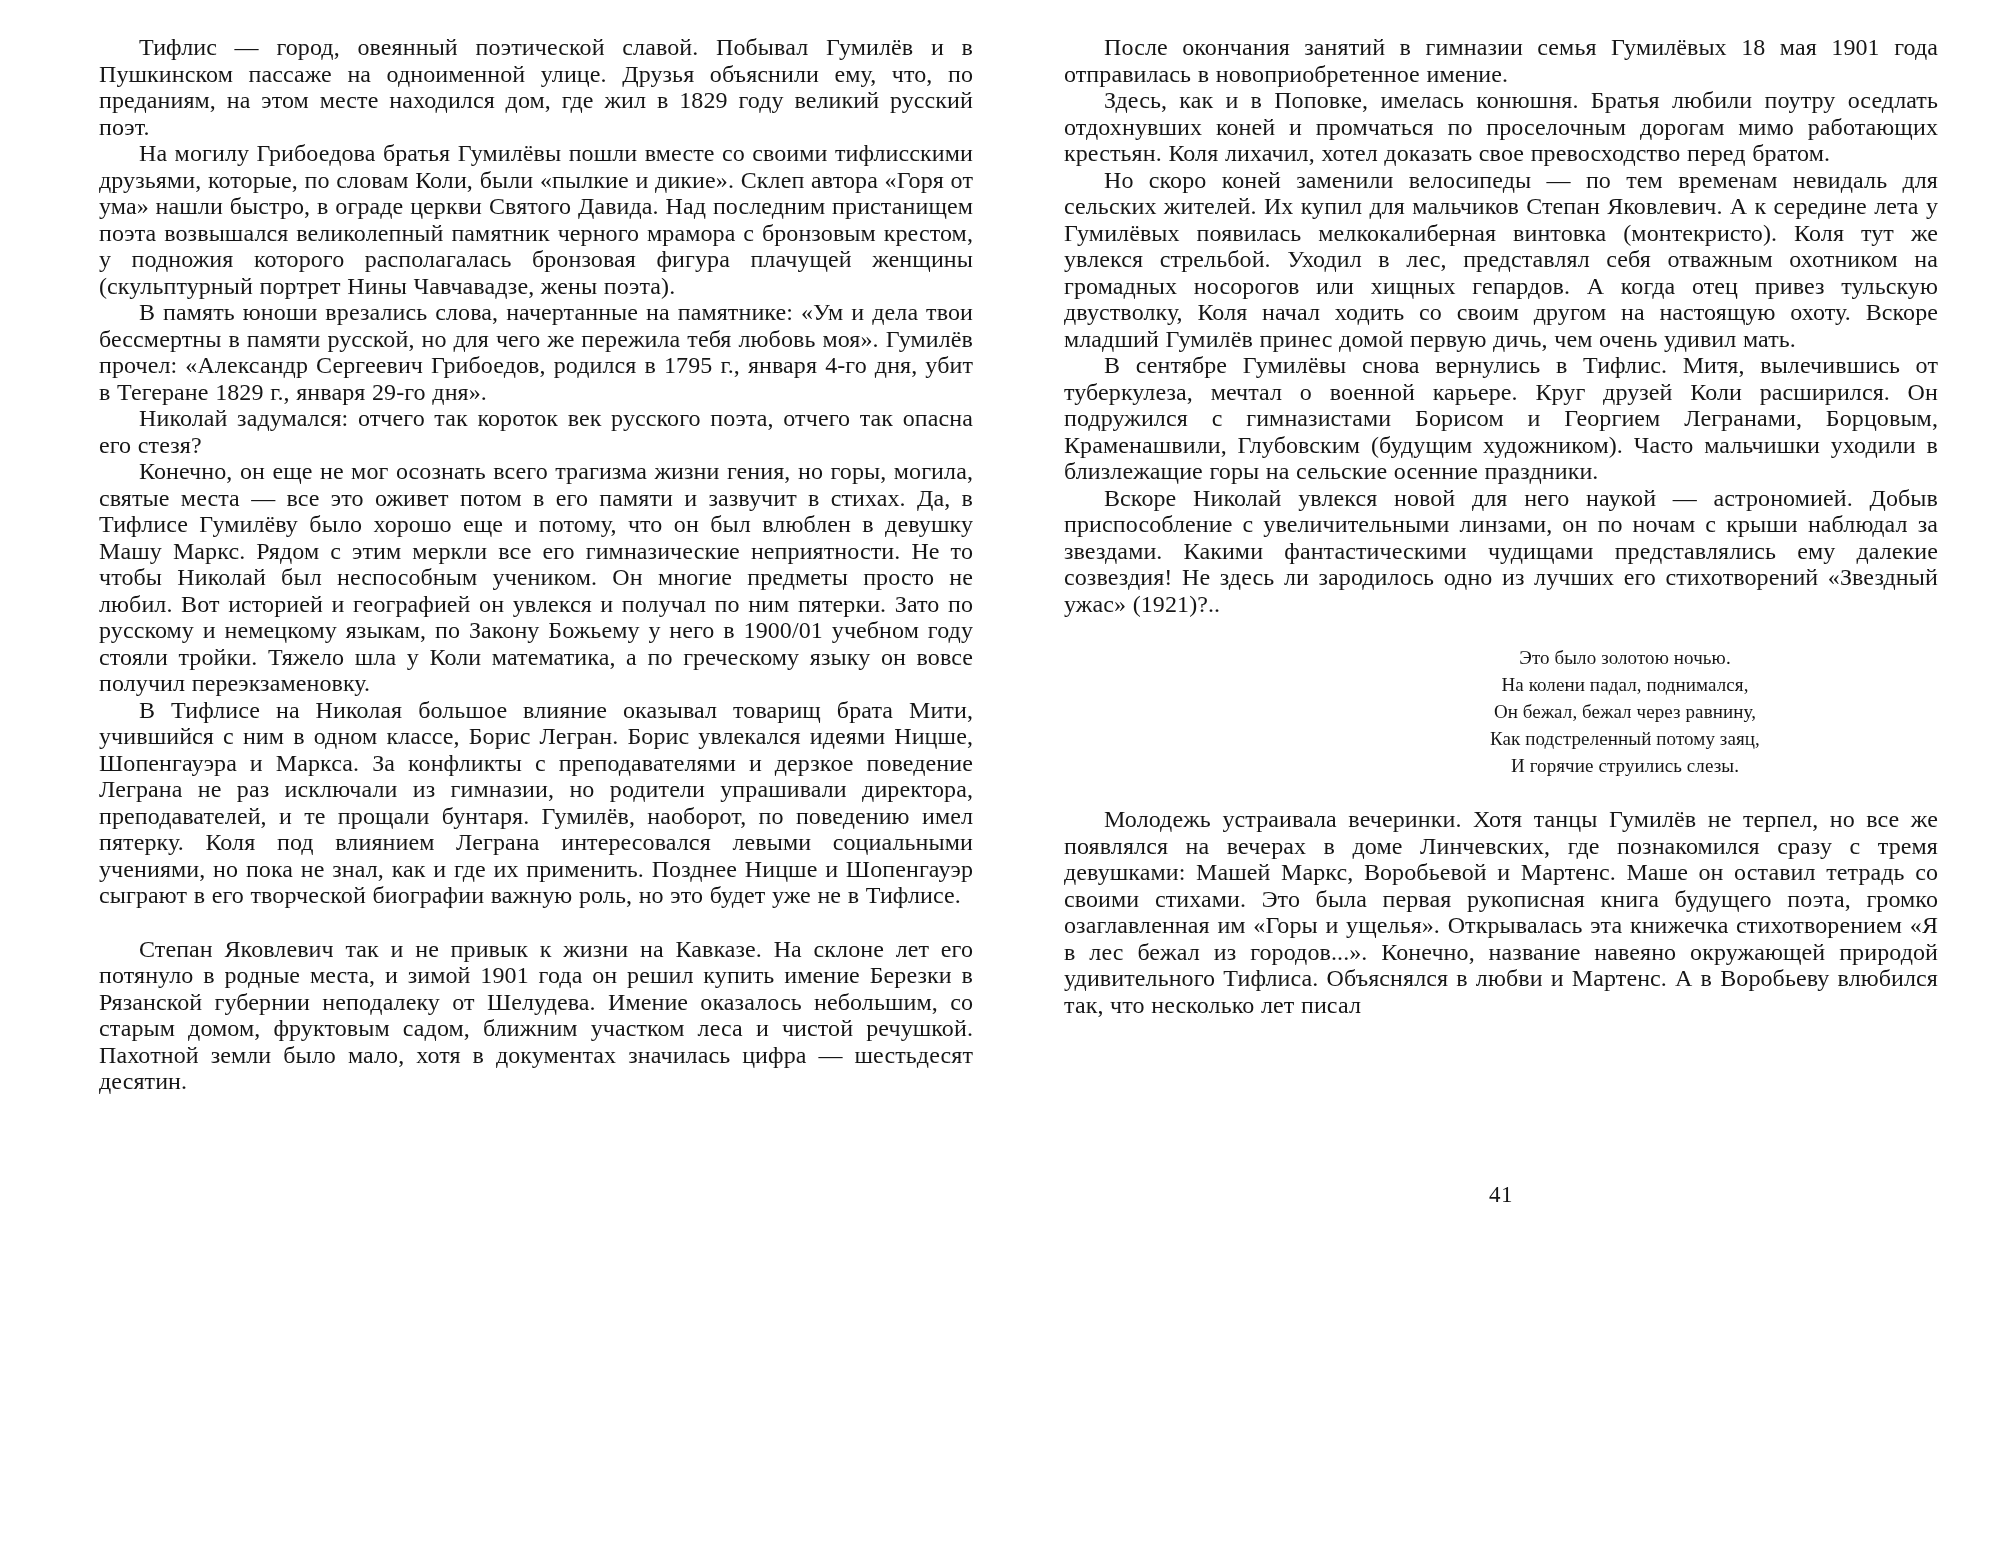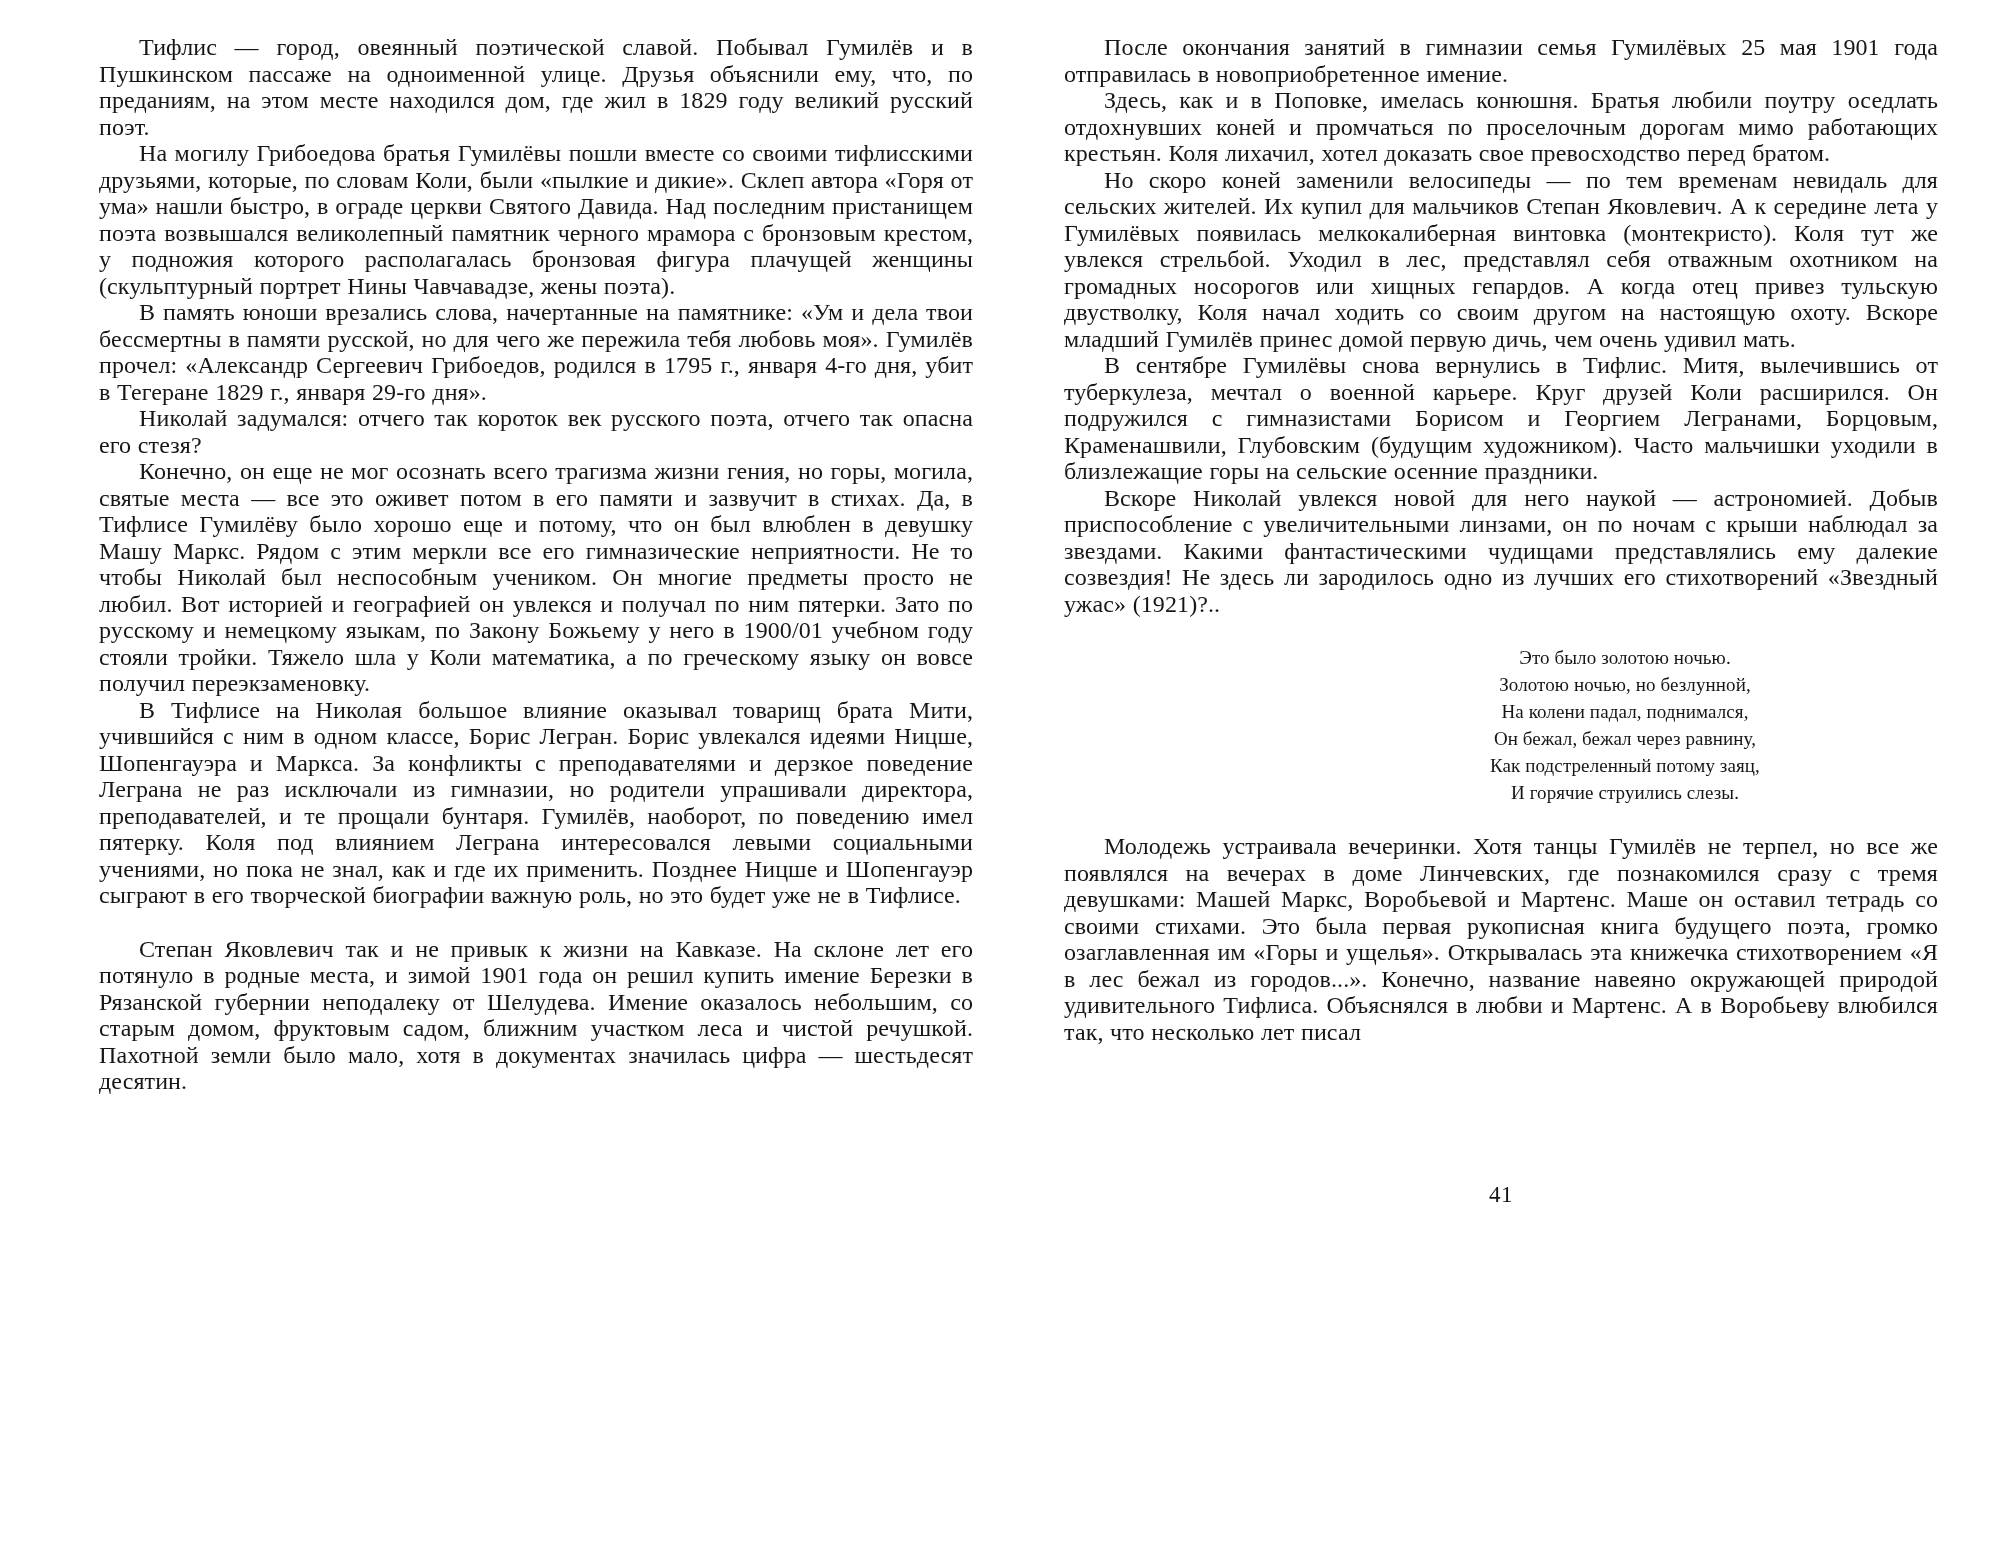--- a/index.html
+++ b/index.html
@@ -68,29 +68,28 @@
       <p>В память юноши врезались слова, начертанные на памятнике: «Ум и дела твои бессмертны в памяти русской, но для чего же пережила тебя любовь моя». Гумилёв прочел: «Александр Сергеевич Грибоедов, родился в 1795 г., января 4-го дня, убит в Тегеране 1829 г., января 29-го дня».</p>
       <p>Николай задумался: отчего так короток век русского поэта, отчего так опасна его стезя?</p>
       <p>Конечно, он еще не мог осознать всего трагизма жизни гения, но горы, могила, святые места — все это оживет потом в его памяти и зазвучит в стихах. Да, в Тифлисе Гумилёву было хорошо еще и потому, что он был влюблен в девушку Машу Маркс. Рядом с этим меркли все его гимназические неприятности. Не то чтобы Николай был неспособным учеником. Он многие предметы просто не любил. Вот историей и географией он увлекся и получал по ним пятерки. Зато по русскому и немецкому языкам, по Закону Божьему у него в 1900/01 учебном году стояли тройки. Тяжело шла у Коли математика, а по греческому языку он вовсе получил переэкзаменовку.</p>
       <p>В Тифлисе на Николая большое влияние оказывал товарищ брата Мити, учившийся с ним в одном классе, Борис Легран. Борис увлекался идеями Ницше, Шопенгауэра и Маркса. За конфликты с преподавателями и дерзкое поведение Леграна не раз исключали из гимназии, но родители упрашивали директора, преподавателей, и те прощали бунтаря. Гумилёв, наоборот, по поведению имел пятерку. Коля под влиянием Леграна интересовался левыми социальными учениями, но пока не знал, как и где их применить. Позднее Ницше и Шопенгауэр сыграют в его творческой биографии важную роль, но это будет уже не в Тифлисе.</p>
       <p class="section-gap">Степан Яковлевич так и не привык к жизни на Кавказе. На склоне лет его потянуло в родные места, и зимой 1901 года он решил купить имение Березки в Рязанской губернии неподалеку от Шелудева. Имение оказалось небольшим, со старым домом, фруктовым садом, ближним участком леса и чистой речушкой. Пахотной земли было мало, хотя в документах значилась цифра — шестьдесят десятин.</p>
     </div>
   </div>
 
   <div class="page">
     <div class="page-text">
-      <p>После окончания занятий в гимназии семья Гумилёвых 25 мая 1901 года отправилась в новоприобретенное имение.</p>
+      <p>После окончания занятий в гимназии семья Гумилёвых 18 мая 1901 года отправилась в новоприобретенное имение.</p>
       <p>Здесь, как и в Поповке, имелась конюшня. Братья любили поутру оседлать отдохнувших коней и промчаться по проселочным дорогам мимо работающих крестьян. Коля лихачил, хотел доказать свое превосходство перед братом.</p>
       <p>Но скоро коней заменили велосипеды — по тем временам невидаль для сельских жителей. Их купил для мальчиков Степан Яковлевич. А к середине лета у Гумилёвых появилась мелкокалиберная винтовка (монтекристо). Коля тут же увлекся стрельбой. Уходил в лес, представлял себя отважным охотником на громадных носорогов или хищных гепардов. А когда отец привез тульскую двустволку, Коля начал ходить со своим другом на настоящую охоту. Вскоре младший Гумилёв принес домой первую дичь, чем очень удивил мать.</p>
       <p>В сентябре Гумилёвы снова вернулись в Тифлис. Митя, вылечившись от туберкулеза, мечтал о военной карьере. Круг друзей Коли расширился. Он подружился с гимназистами Борисом и Георгием Легранами, Борцовым, Краменашвили, Глубовским (будущим художником). Часто мальчишки уходили в близлежащие горы на сельские осенние праздники.</p>
       <p>Вскоре Николай увлекся новой для него наукой — астрономией. Добыв приспособление с увеличительными линзами, он по ночам с крыши наблюдал за звездами. Какими фантастическими чудищами представлялись ему далекие созвездия! Не здесь ли зародилось одно из лучших его стихотворений «Звездный ужас» (1921)?..</p>
 
       <div class="poem">
         <div class="poem-line">Это было золотою ночью.</div>
-        <div class="poem-line">Золотою ночью, но безлунной,</div>
         <div class="poem-line">На колени падал, поднимался,</div>
         <div class="poem-line">Он бежал, бежал через равнину,</div>
         <div class="poem-line">Как подстреленный потому заяц,</div>
         <div class="poem-line">И горячие струились слезы.</div>
       </div>
 
       <p>Молодежь устраивала вечеринки. Хотя танцы Гумилёв не терпел, но все же появлялся на вечерах в доме Линчевских, где познакомился сразу с тремя девушками: Машей Маркс, Воробьевой и Мартенс. Маше он оставил тетрадь со своими стихами. Это была первая рукописная книга будущего поэта, громко озаглавленная им «Горы и ущелья». Открывалась эта книжечка стихотворением «Я в лес бежал из городов...». Конечно, название навеяно окружающей природой удивительного Тифлиса. Объяснялся в любви и Мартенс. А в Воробьеву влюбился так, что несколько лет писал</p>
     </div>
     <div class="page-number">41</div>
   </div>

